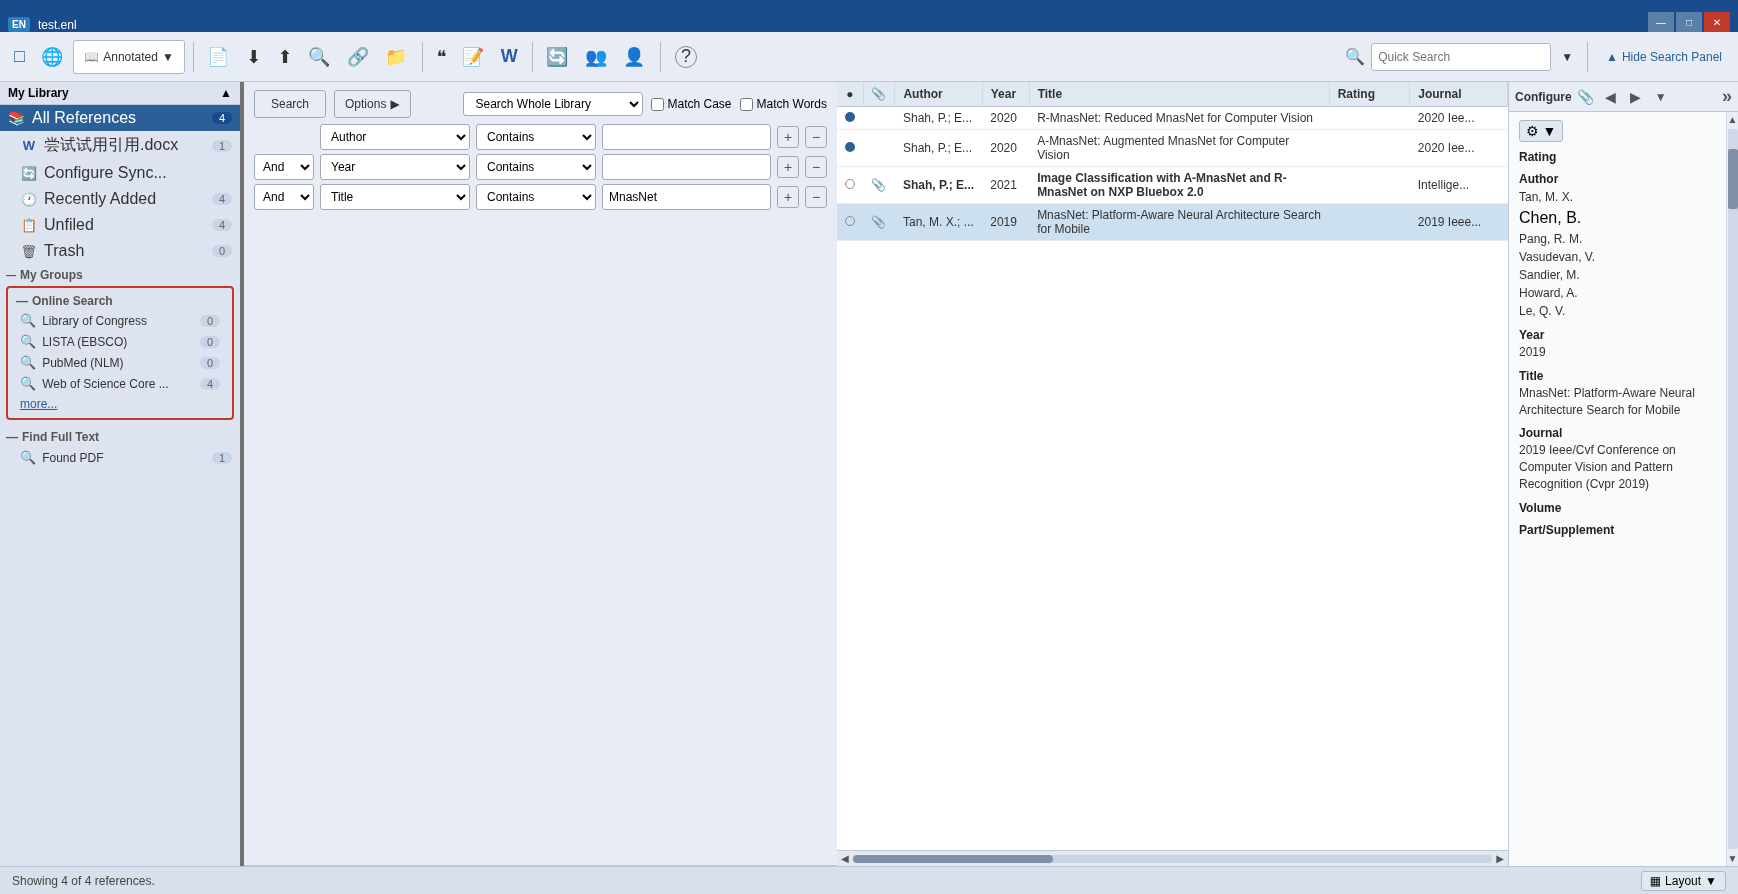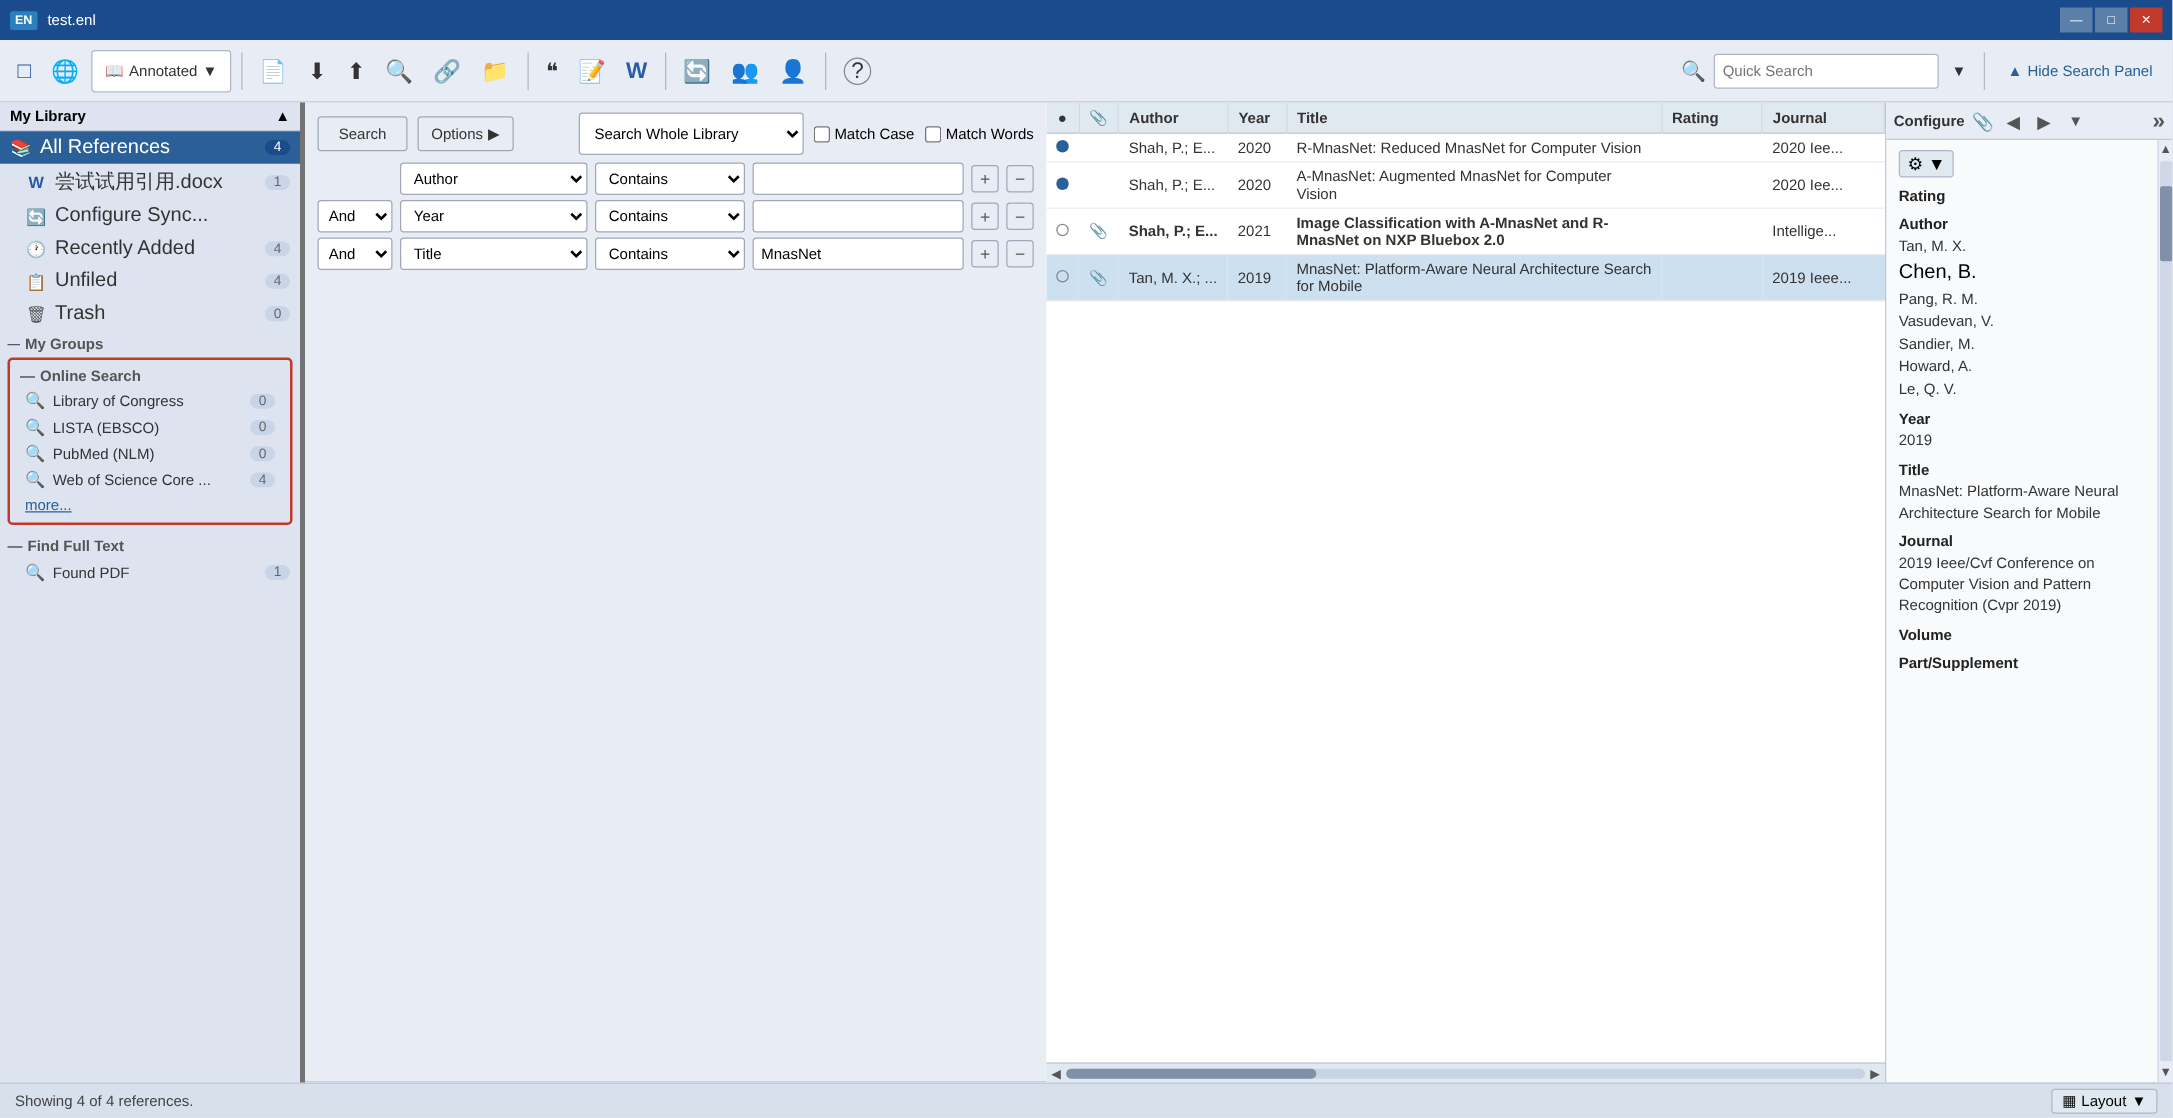--- a/index.html
+++ b/index.html
@@ -4,21 +4,21 @@
   <style>
     * { box-sizing: border-box; margin: 0; padding: 0; font-family: 'Segoe UI', Tahoma, Geneva, Verdana, sans-serif; font-size: 12px; }
     body { background: #d0d8e8; width: 1738px; height: 894px; overflow: hidden; }
 
     
     .title-bar {
       background: #1a4b8c;
       color: white;
       height: 32px;
       display: flex;
-      align-items: center;
+      align-items: flex-end;
       padding: 0 8px;
       justify-content: space-between;
     }
     .title-bar-left { display: flex; align-items: center; gap: 8px; }
     .app-icon { background: #2a7fc1; color: white; font-size: 10px; font-weight: bold; padding: 2px 4px; border-radius: 2px; }
     .title-bar-title { color: white; font-size: 12px; }
     .title-bar-controls { display: flex; gap: 2px; }
     .title-btn { width: 26px; height: 20px; border: none; cursor: pointer; font-size: 10px; display: flex; align-items: center; justify-content: center; color: white; }
     .title-btn-min { background: #5a7fa8; }
     .title-btn-max { background: #5a7fa8; }
@@ -190,21 +190,21 @@
       padding: 4px 10px;
       cursor: pointer;
       font-size: 12px;
       color: #333;
       height: 28px;
       display: flex;
       align-items: center;
       gap: 4px;
     }
     .search-scope-select {
-      height: 34px;
+      height: 24px;
       border: 1px solid #a0a8b8;
       border-radius: 3px;
       padding: 0 8px;
       font-size: 12px;
       background: white;
       min-width: 180px;
       margin-left: auto;
     }
     .match-checkbox { display: flex; align-items: center; gap: 4px; cursor: pointer; }
     .match-checkbox input { cursor: pointer; }

